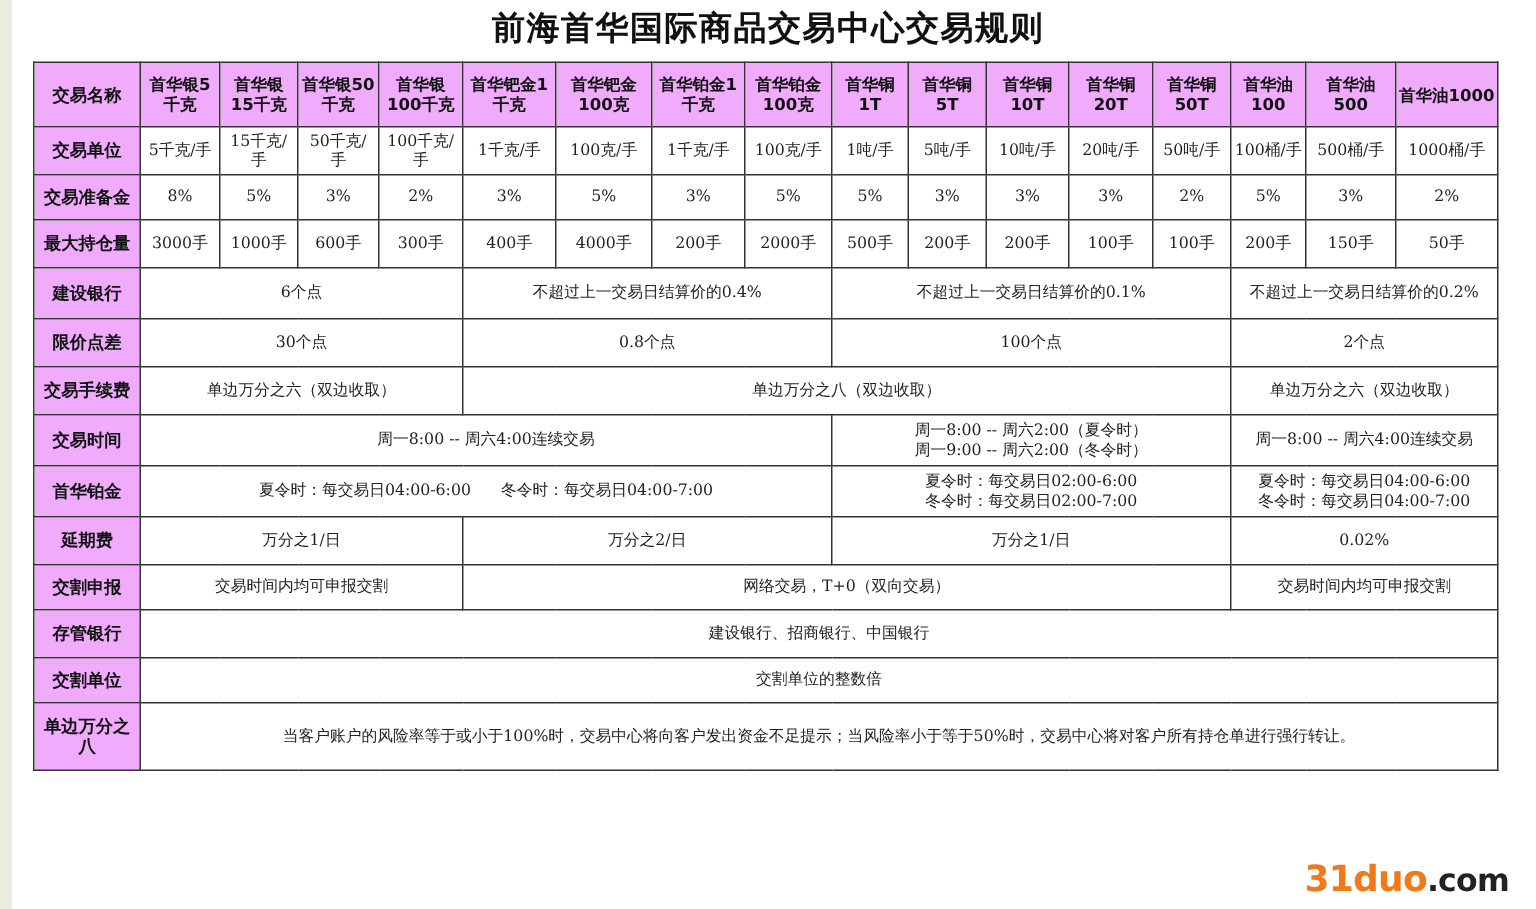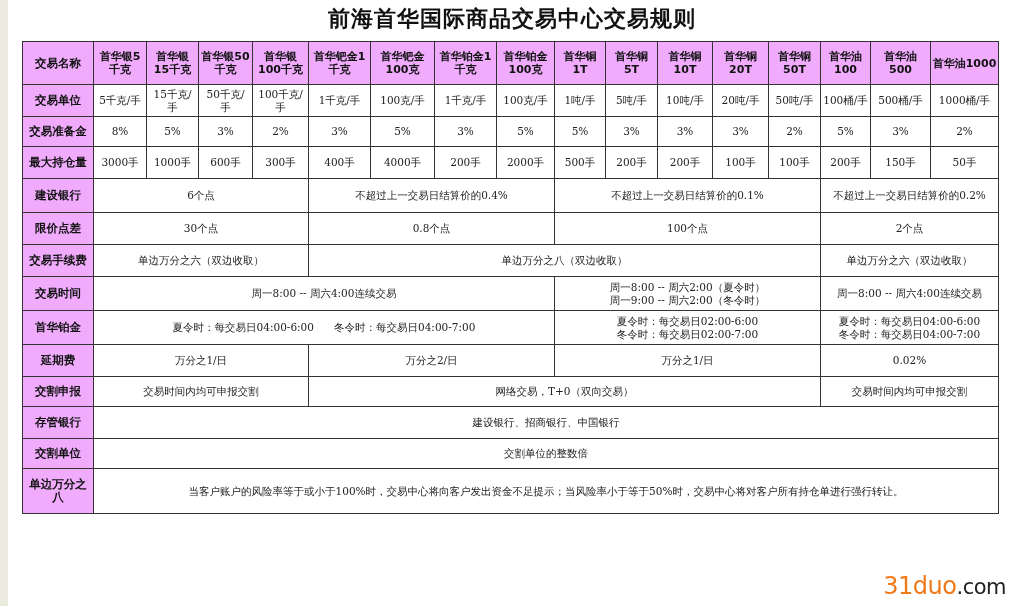--- a/index.html
+++ b/index.html
@@ -43,21 +43,21 @@
     color: #111;
   }
   table.rules th.rowhead {
     font-size: 11.5px;
   }
   table.rules td { background: #fff; }
   .two-line { white-space: pre-line; }
   .watermark {
     position: absolute; right: 18px; bottom: 6px;
     font-family: "DejaVu Sans", "Liberation Sans", sans-serif;
-    font-weight: normal; font-size: 24px; letter-spacing: -0.5px; margin-left: 32px;
+    font-weight: bold; font-size: 24px; letter-spacing: -0.5px; margin-left: 32px;
   }
   .wm-brand { color: #f07a1a; }
   .wm-tld { color: #222; font-size: 21px; }
 </style>
 </head>
 <body>
 
 <div class="left-strip"></div>
 <div class="title">前海首华国际商品交易中心交易规则</div>
 

